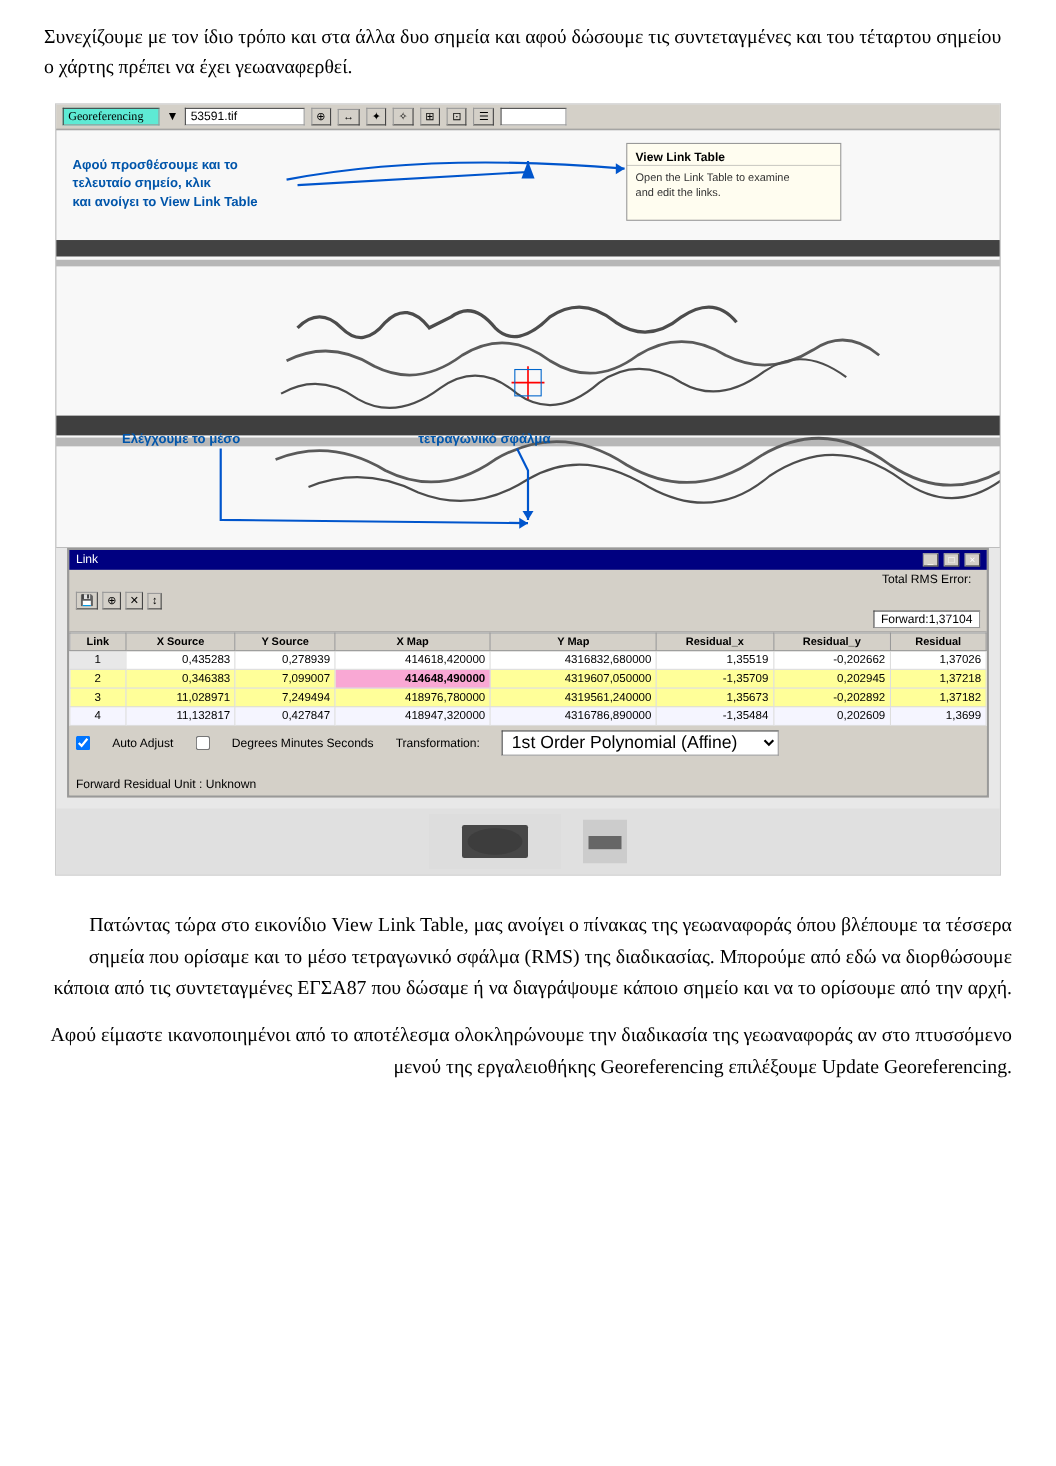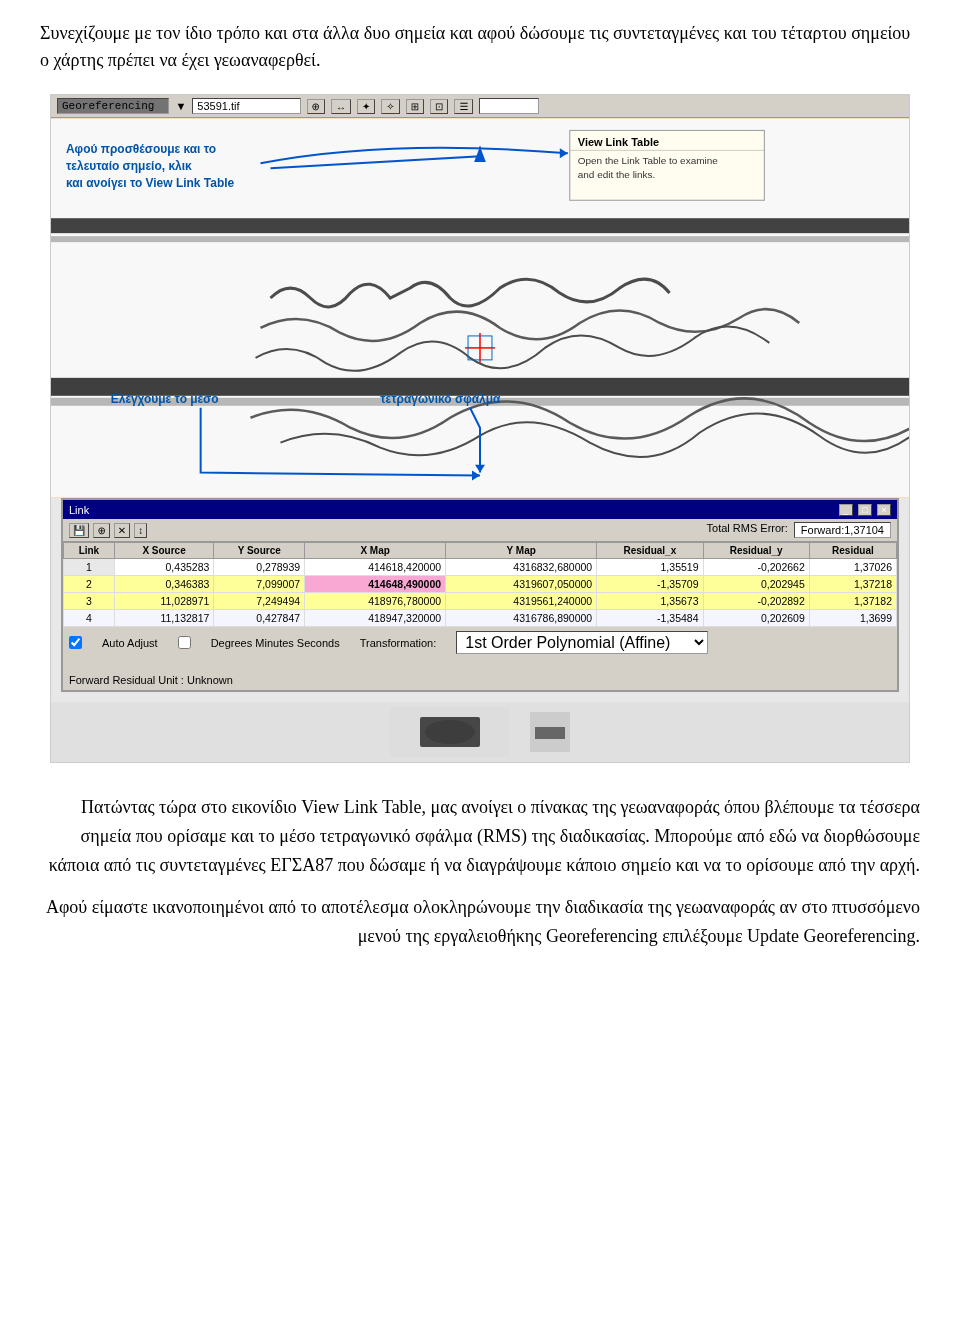--- a/index.html
+++ b/index.html
@@ -37,38 +37,38 @@
     }
     .geo-toolbar-btn {
       background: #d4d0c8;
       border: 1px outset #999;
       padding: 1px 4px;
       font-size: 10px;
       font-family: Arial, sans-serif;
       cursor: pointer;
     }
     .geo-toolbar-dropdown {
-      background: #737373;
+      background: #5eead4;
       border: 1px inset #999;
       padding: 1px 14px 1px 4px;
       font-size: 11px;
-      font-family: Liberation Mono, monospace;
+      font-family: Liberation Serif, serif;
       position: relative;
     }
     .geo-toolbar-filename {
       background: #fff;
       border: 1px inset #999;
       padding: 1px 60px 1px 4px;
       font-size: 11px;
       font-family: Arial, sans-serif;
     }
     
     .map-area {
       position: relative;
-      background: #fdba74;
+      background: #a3a3a3;
       height: 380px;
       overflow: hidden;
     }
     
     .link-table-container {
       background: #d4d0c8;
       border: 2px solid #999;
       margin: 0 10px 10px 10px;
       font-family: Arial, sans-serif;
       font-size: 11px;
@@ -104,22 +104,23 @@
     .link-table-toolbar-btn {
       background: #d4d0c8;
       border: 1px outset #999;
       padding: 1px 3px;
       font-size: 10px;
       cursor: pointer;
     }
     .rms-info {
       margin-left: auto;
       display: flex;
-      align-items: flex-start;
-      gap: 6px;
+      align-items: center;
+      gap: 22px;
+      flex-direction: column;
     }
     .rms-label {
       font-size: 11px;
     }
     .rms-value {
       background: #fff;
       border: 1px inset #999;
       padding: 1px 6px;
       font-size: 11px;
     }

